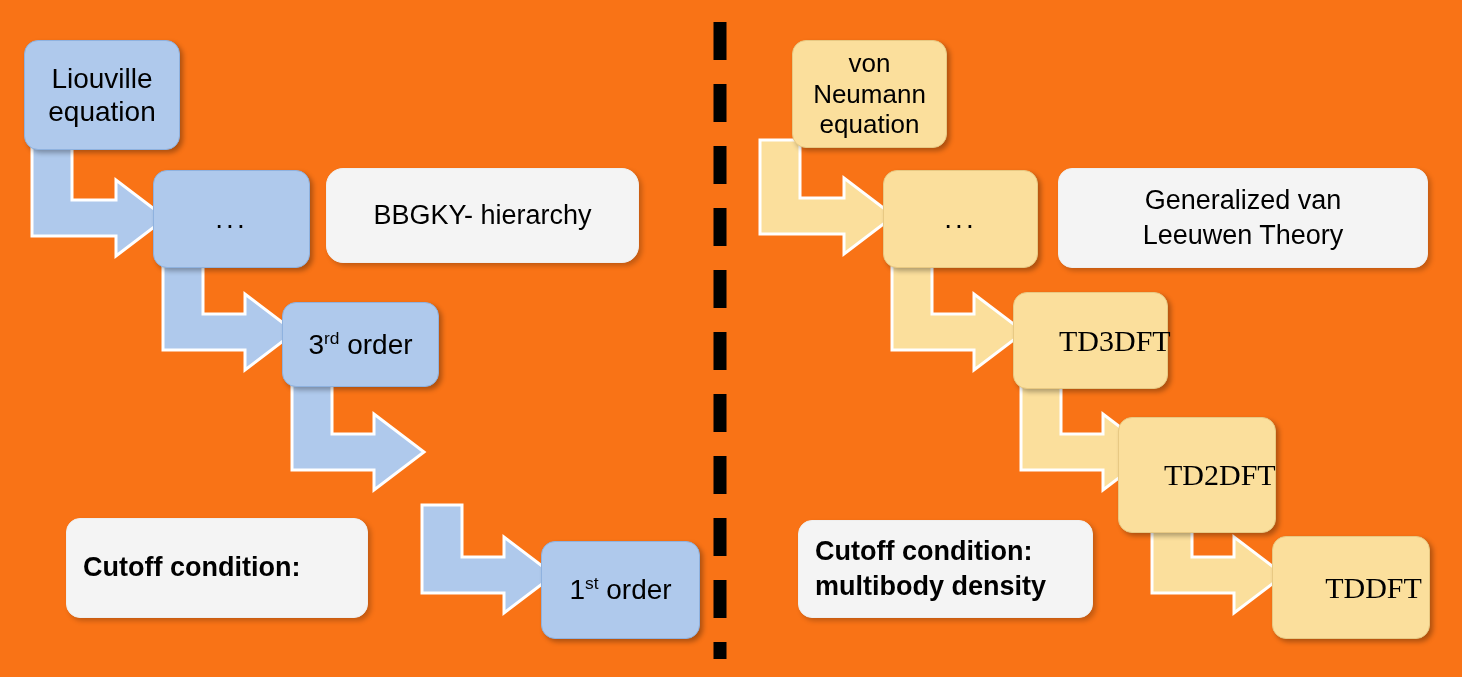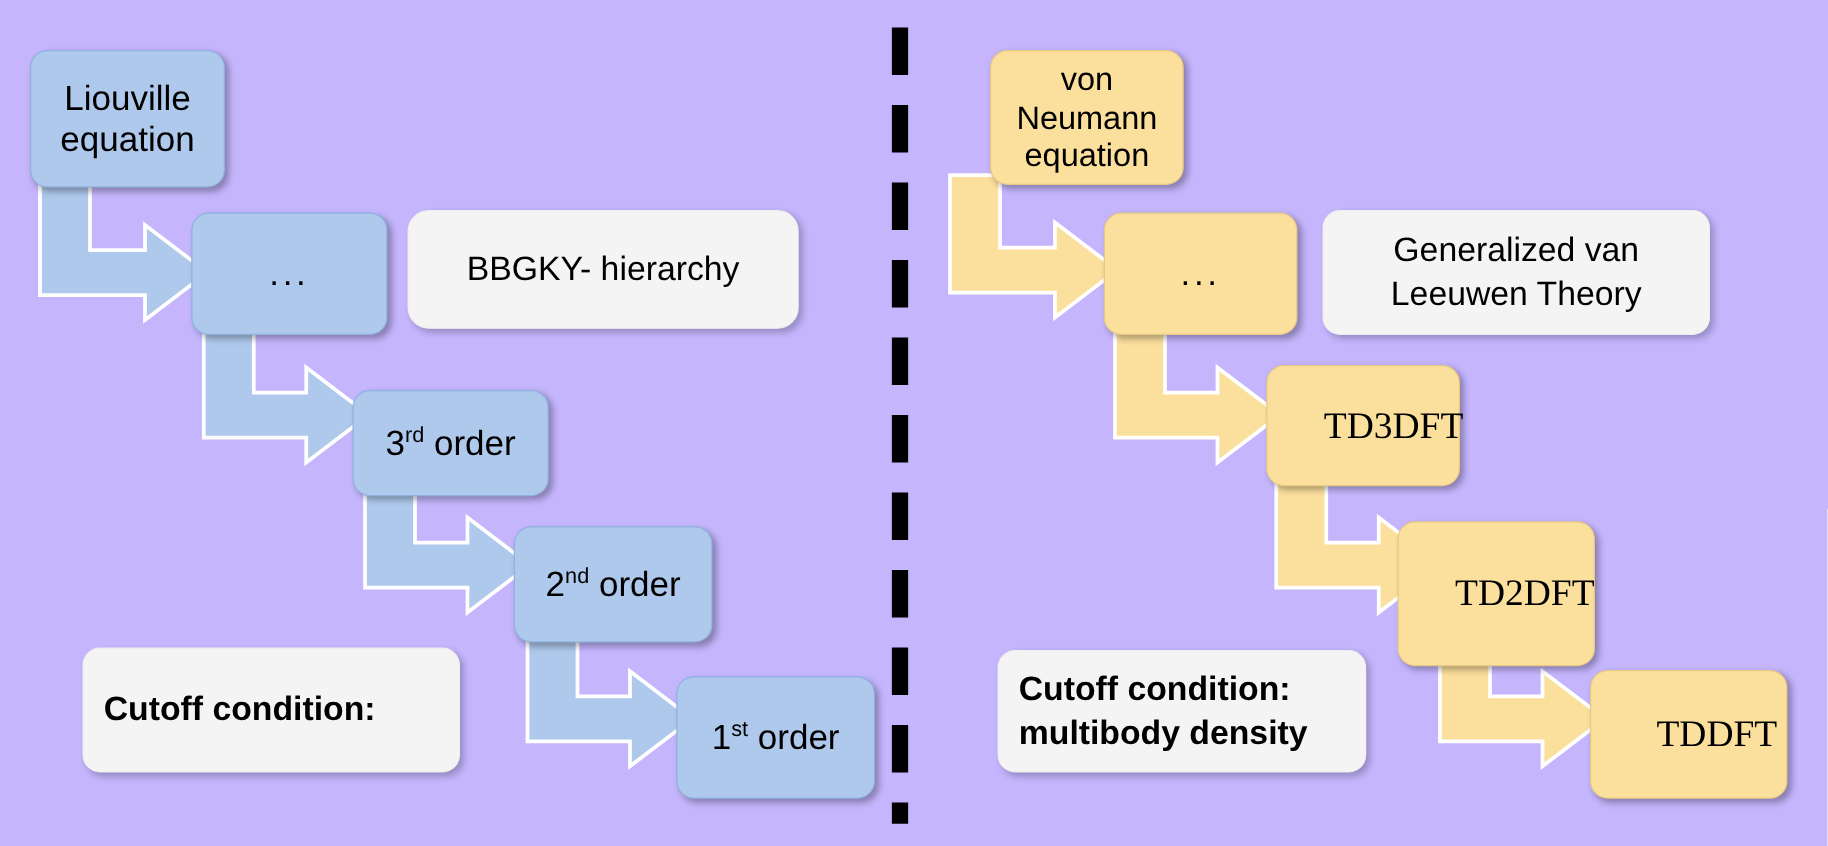--- a/index.html
+++ b/index.html
@@ -4,21 +4,21 @@
 <style>
   html, body {
     margin: 0;
     padding: 0;
     background: #ffffff;
   }
   #canvas {
     position: relative;
     width: 1462px;
     height: 677px;
-    background: #c4b5fd;
+    background: #f97316;
     overflow: hidden;
     font-family: "Liberation Sans", sans-serif;
   }
 
   
   .node {
     position: absolute;
     box-sizing: border-box;
     border-radius: 14px;
     display: flex;
@@ -107,31 +107,26 @@
     <span class="txt center">
       <span>Liouville</span><br>
       <span>equation</span>
     </span>
   </div>
 
   <div class="node blue fs-28" style="left:153px; top:170px; width:157px; height:98px;">
     <span class="txt center dots">...</span>
   </div>
 
-  <div class="node blue fs-28" style="left:282px; top:312px; width:157px; height:85px;">
+  <div class="node blue fs-28" style="left:282px; top:302px; width:157px; height:85px;">
     <span class="txt center">
       <span>3</span><sup>rd</sup><span> order</span>
     </span>
   </div>
 
-  <div class="node blue fs-28" style="left:411px; top:421px; width:159px; height:93px;">
-    <span class="txt center">
-      <span>2</span><sup>nd</sup><span> order</span>
-    </span>
-  </div>
 
   <div class="node blue fs-28" style="left:541px; top:541px; width:159px; height:98px;justify-content:flex-end;">
     <span class="txt center">
       <span>1</span><sup>st</sup><span> order</span>
     </span>
   </div>
 
   <div class="label-box fs-27" style="left:326px; top:168px; width:313px; height:95px;border-radius:17px;">
     <span class="txt center">BBGKY- hierarchy</span>
   </div>
@@ -179,21 +174,21 @@
   </div>
 
   <div class="node yellow fs-30 serif" style="left:1118px; top:417px; width:158px; height:116px;">
     <span class="txt center">TD2DFT</span>
   </div>
 
   <div class="node yellow fs-30 serif" style="left:1272px; top:536px; width:158px; height:103px;">
     <span class="txt center">TDDFT</span>
   </div>
 
-  <div class="label-box fs-27" style="left:1058px; top:168px; width:310px; height:100px;">
+  <div class="label-box fs-27" style="left:1058px; top:168px; width:370px; height:100px;">
     <span class="txt center">
       <span>Generalized van</span><br>
       <span>Leeuwen Theory</span>
     </span>
   </div>
 
   <div class="label-box fs-27" style="left:798px; top:520px; width:295px; height:98px;">
     <span class="txt leftal">
       <span>Cutoff condition:</span><br>
       <span>multibody density</span>

